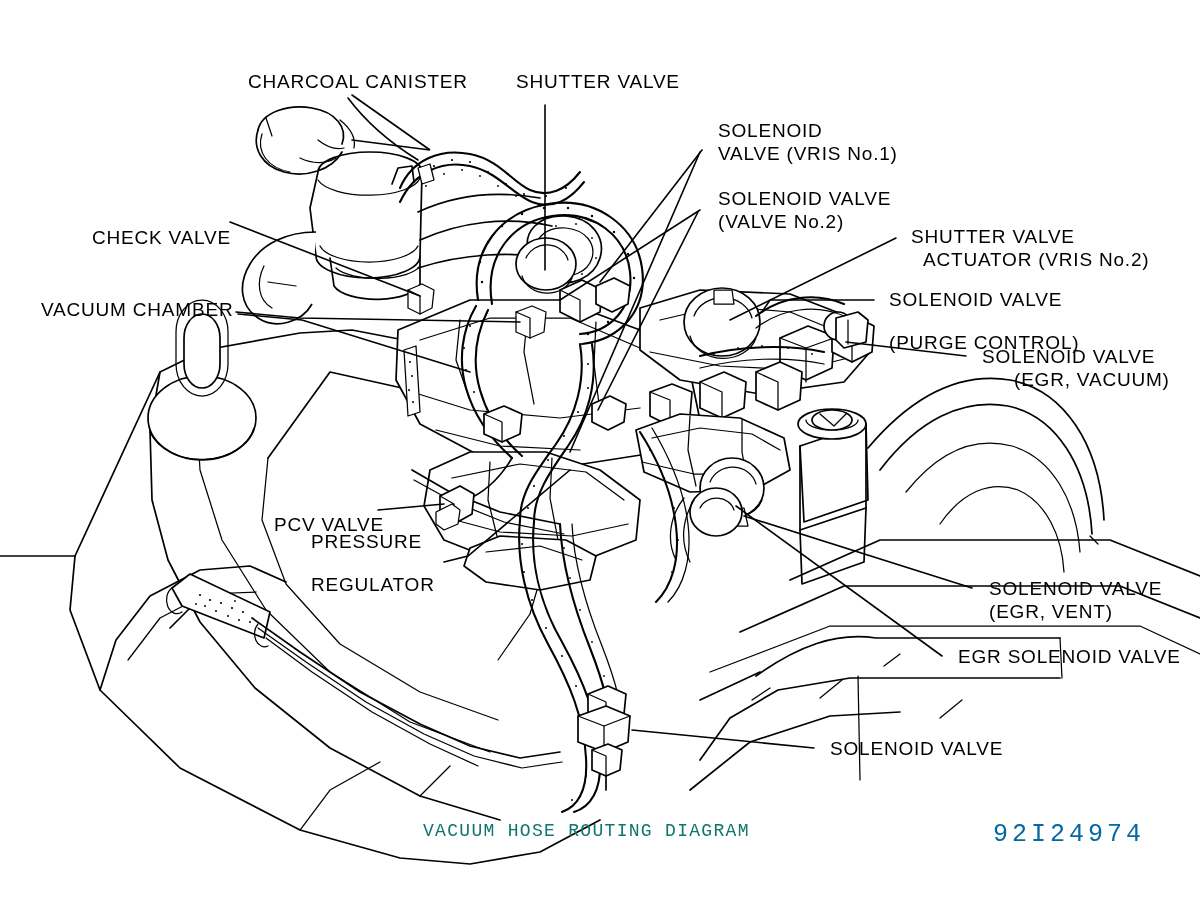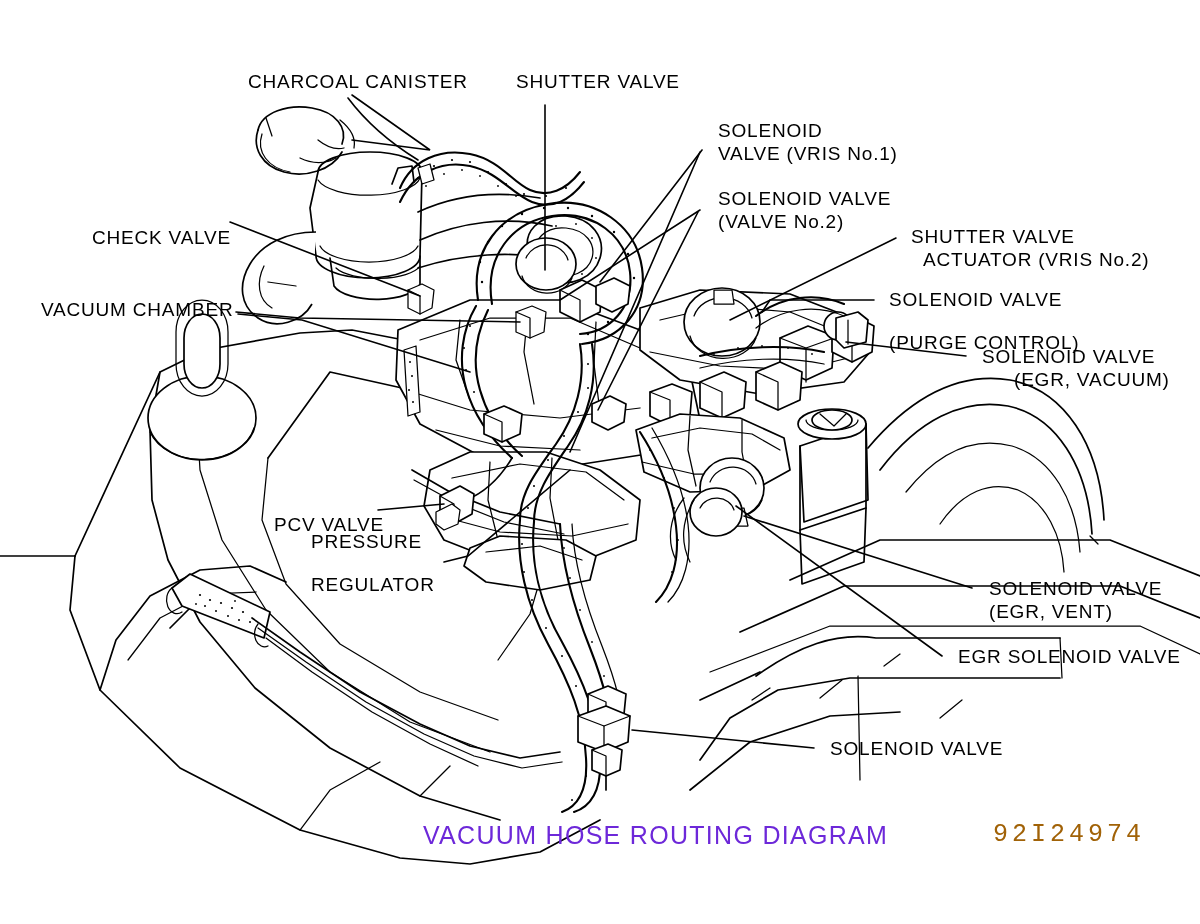--- a/index.html
+++ b/index.html
@@ -38,32 +38,32 @@
     font-family: "Liberation Sans", sans-serif;
     font-size: 19px;
     letter-spacing: 0.8px;
     line-height: 1.28;
     color: #000000;
     white-space: pre;
     font-weight: 400;
   }
   .caption {
     position: absolute;
-    font-family: Liberation Sans, sans-serif;
-    font-size: 25px;
+    font-family: Liberation Mono, monospace;
+    font-size: 18px;
     letter-spacing: 1.3px;
-    color: #6d28d9;
+    color: #0f766e;
     white-space: pre;
   }
   .partnum {
     position: absolute;
     font-family: "Liberation Mono", monospace;
     font-size: 25px;
     letter-spacing: 4px;
-    color: #a16207;
+    color: #0369a1;
     white-space: pre;
   }
   svg { display: block; }
   .ln { fill: none; stroke: #000; stroke-width: 1.7; stroke-linecap: round; stroke-linejoin: round; }
   .ln-thin { fill: none; stroke: #000; stroke-width: 1.25; stroke-linecap: round; stroke-linejoin: round; }
   .ln-hose { fill: none; stroke: #000; stroke-width: 2.1; stroke-linecap: round; stroke-linejoin: round; }
   .leader { fill: none; stroke: #000; stroke-width: 1.6; stroke-linecap: round; }
   .fillw { fill: #ffffff; stroke: #000; stroke-width: 1.7; stroke-linejoin: round; }
   .fillw-thin { fill: #ffffff; stroke: #000; stroke-width: 1.25; stroke-linejoin: round; }
   .speck { fill: #000; }

